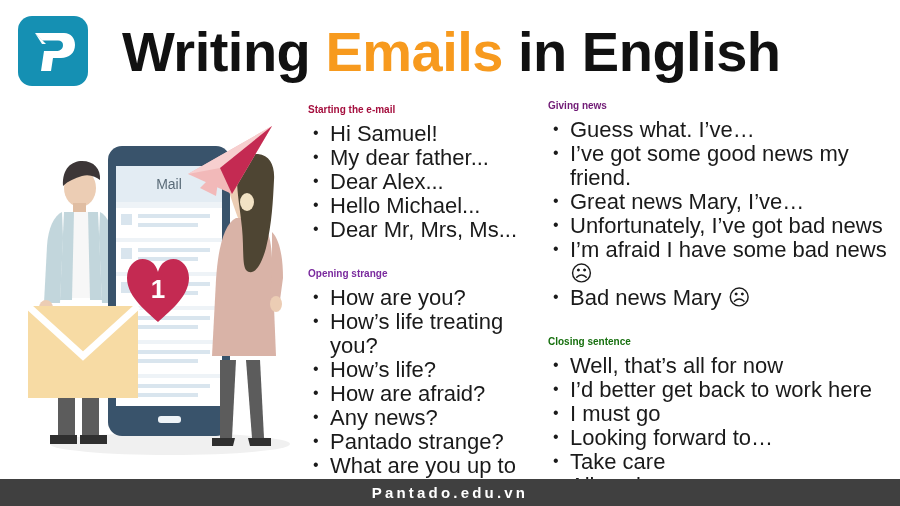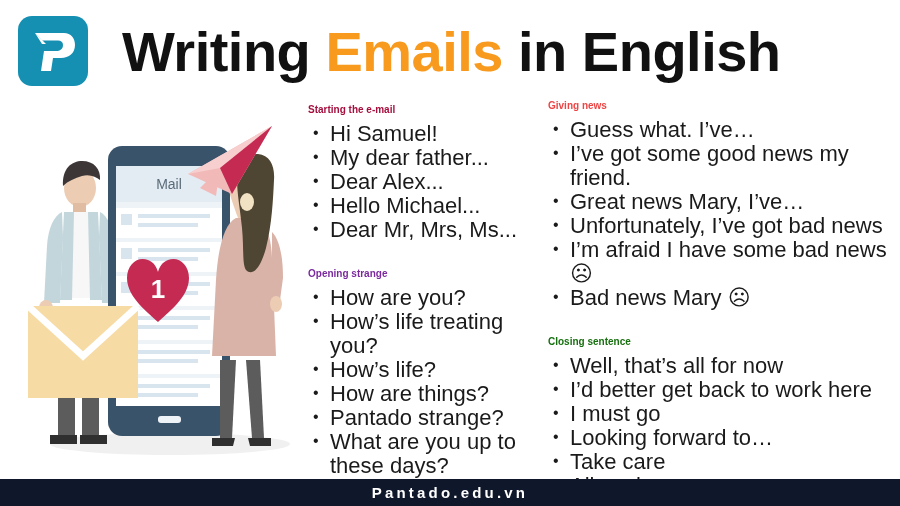--- a/index.html
+++ b/index.html
@@ -96,21 +96,21 @@
     font-size: 16px;
     color: #1a1a1a;
   }
   .gap-between { height: 16px; }
 
   
   .footer {
     position: absolute;
     left: 0; top: 479px;
     width: 900px; height: 27px;
-    background: #0f172a;
+    background: #404040;
   }
   .footer-text {
     position: absolute;
     left: 0; top: 0;
     width: 900px;
     text-align: center;
     line-height: 27px;
     color: #ffffff;
     font-size: 15px;
     font-weight: bold;
@@ -262,31 +262,32 @@
     </div>
 
     <div class="gap-between"></div>
 
     <div class="block">
       <div class="block-heading" style="color:#7a2a9e">Opening strange</div>
       <ul class="bullets">
         <li>How are you?</li>
         <li>How’s life treating you?</li>
         <li>How’s life?</li>
-        <li>How are things?</li>
+        <li>How are afraid?</li>
+        <li>Any news?</li>
         <li>Pantado strange?</li>
         <li>What are you up to these days?</li>
       </ul>
     </div>
   </div>
 
   <div class="col col-right">
 
     <div class="block">
-      <div class="block-heading" style="color:#ef4444">Giving news</div>
+      <div class="block-heading" style="color:#701a75">Giving news</div>
       <ul class="bullets">
         <li>Guess what. I’ve…</li>
         <li>I’ve got some good news my friend.</li>
         <li>Great news Mary, I’ve…</li>
         <li>Unfortunately, I’ve got bad news</li>
         <li>I’m afraid I have some bad news ☹</li>
         <li>Bad news Mary ☹</li>
       </ul>
     </div>
 

